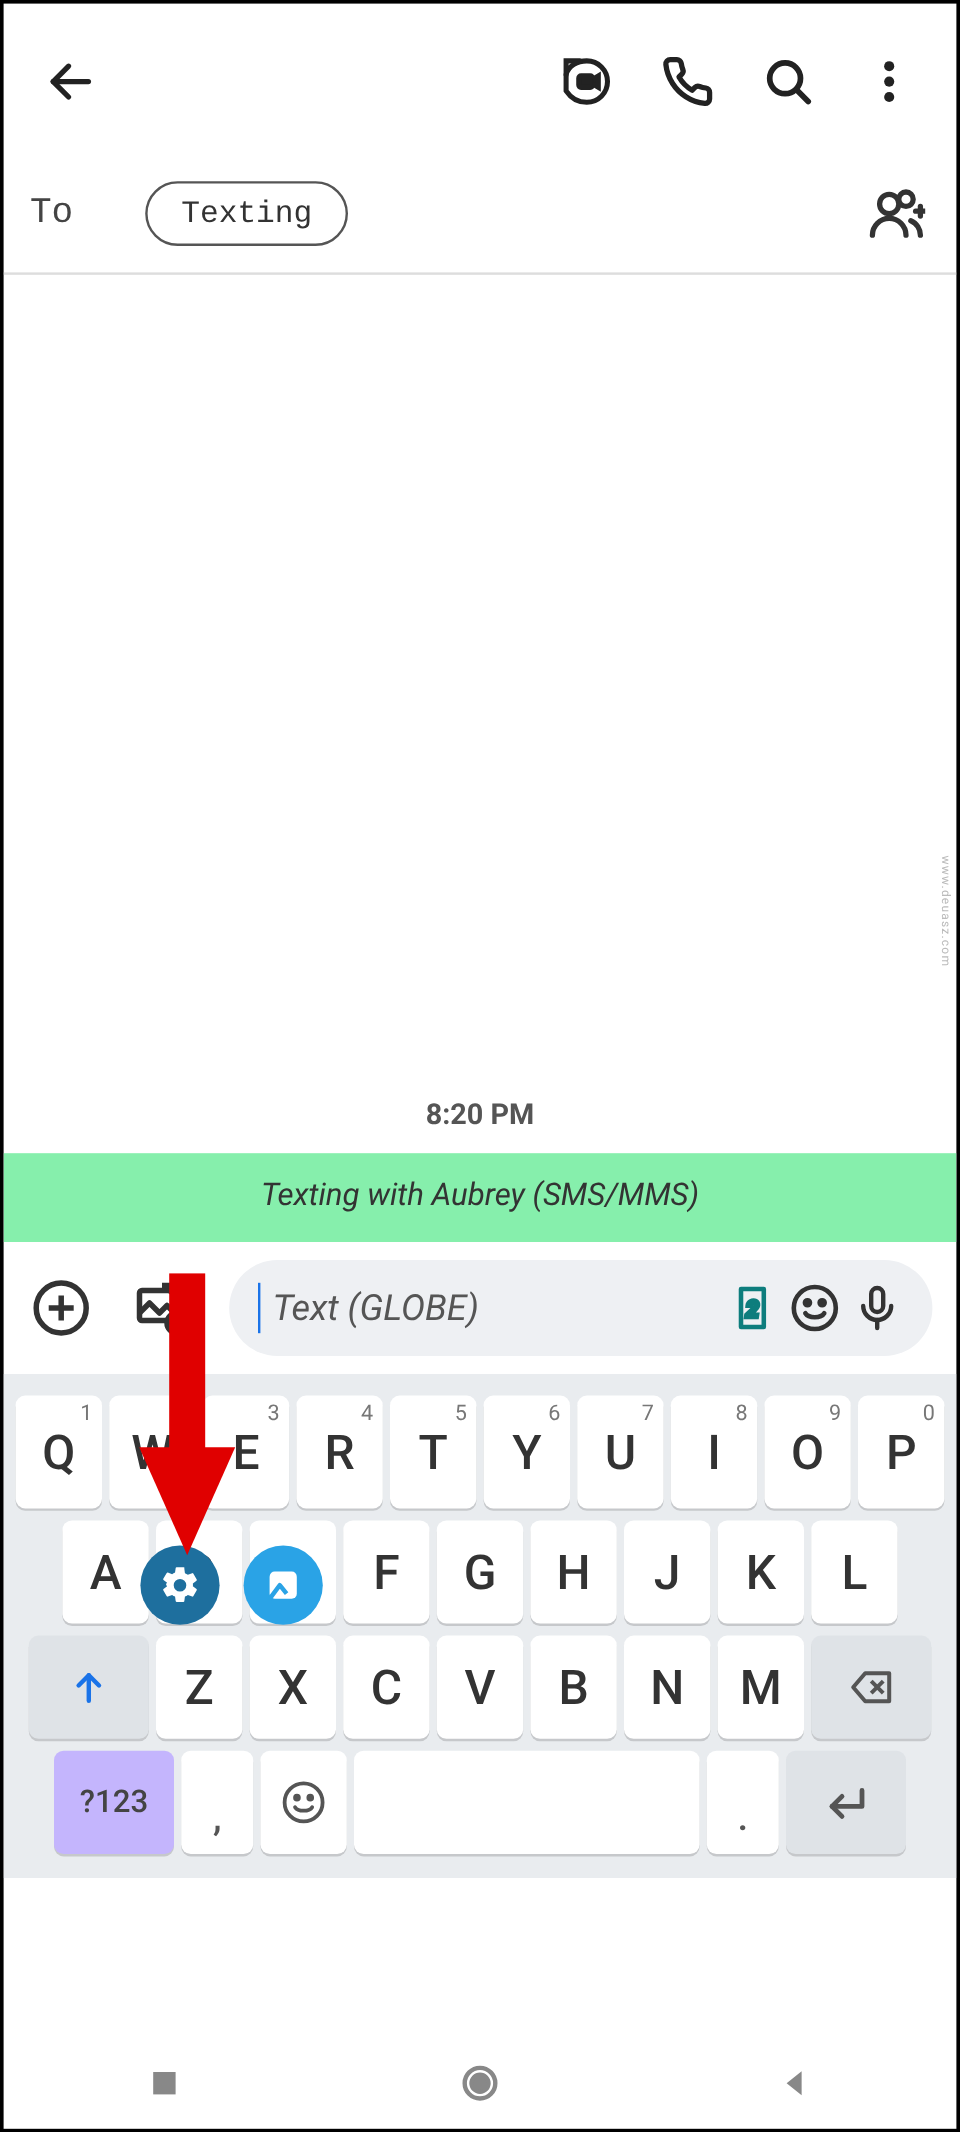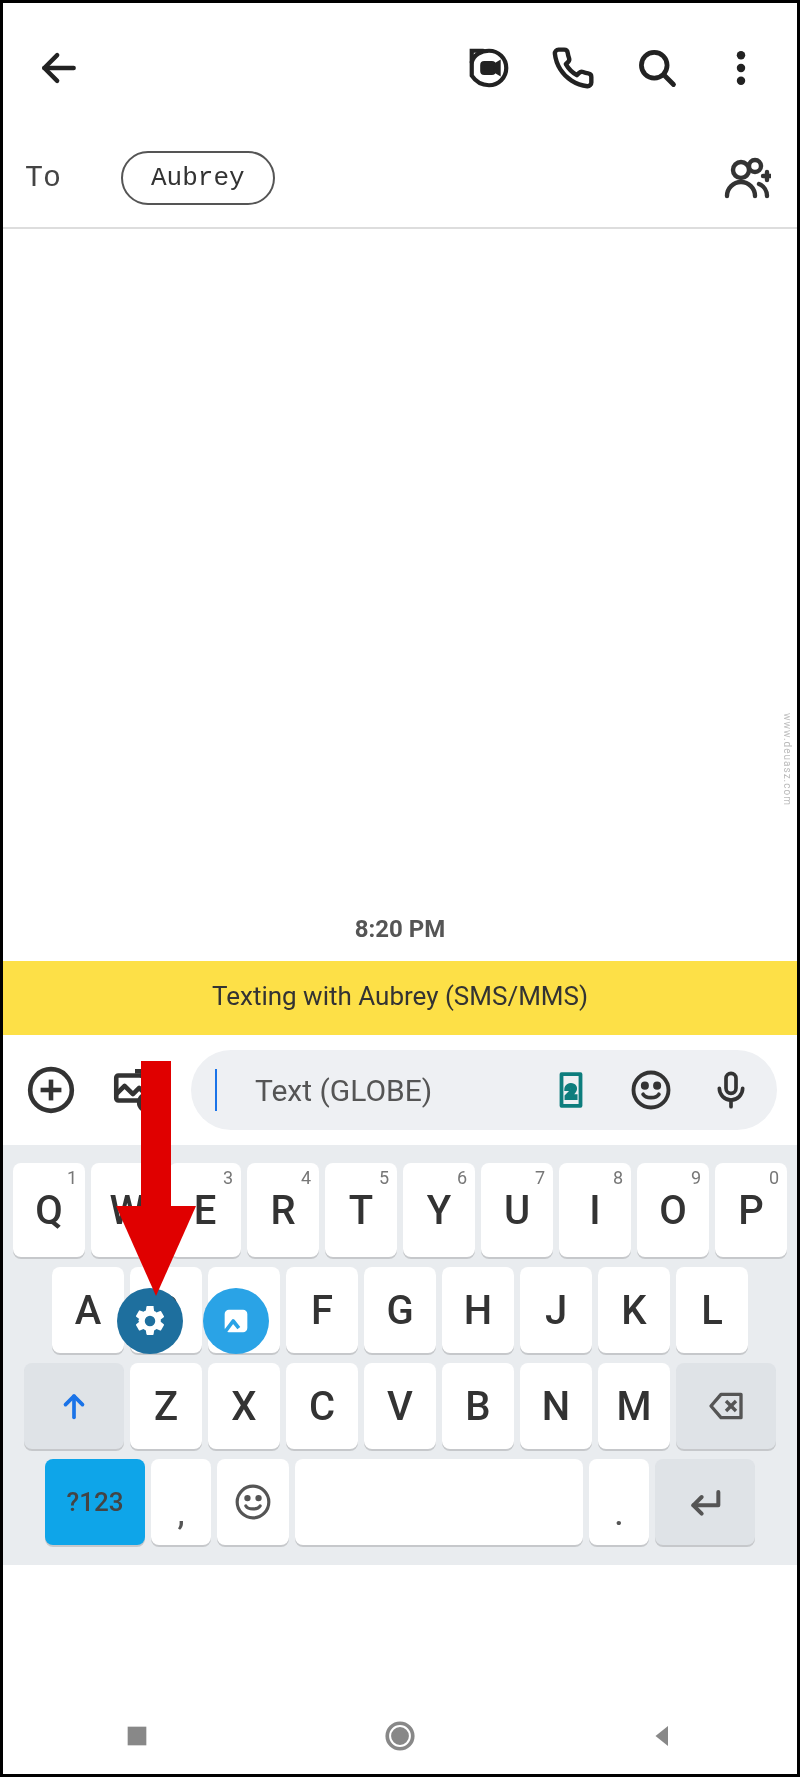--- a/index.html
+++ b/index.html
@@ -18,42 +18,42 @@
   .chip { border: 2px solid #555; border-radius: 32px; padding: 10px 28px; font-size: 26px; color: #333; }
   .torow .spacer { flex: 1; }
   .torow .addp { width: 56px; height: 56px; display:flex; align-items:center; justify-content:center; cursor:pointer; }
 
   .div { height: 2px; background: #ddd; margin-top: 4px; }
 
   
   .conv { height: 680px; }
 
   .ts { text-align: center; font-size: 24px; color: #555; font-weight: 700; padding: 6px 0 18px; }
-  .banner { background: #fde047; text-align: center; font-size: 26px; color: #333; padding: 20px 0 24px; }
+  .banner { background: #86efac; text-align: center; font-size: 26px; color: #333; padding: 20px 0 24px; font-style: italic; }
 
   
   .compose { display:flex; align-items:center; height: 110px; padding: 0 20px; gap: 28px; }
   .compose .circ { width:56px; height:56px; display:flex; align-items:center; justify-content:center; cursor:pointer; }
-  .compose-input { flex:1; height: 80px; background:#eef0f3; border-radius:40px; display:flex; align-items:center; padding:0 24px; gap:36px; }
+  .compose-input { flex:1; height: 80px; background:#eef0f3; border-radius:40px; display:flex; align-items:center; padding:0 24px; gap:8px;font-style:italic; }
   .compose-input .ph { font-size: 30px; color:#555; flex:1; }
   .compose-input .cursor { border-left: 2px solid #1a73e8; height: 42px; margin-right:2px; }
   .compose-input .icn { width:44px; height:44px; display:flex; align-items:center; justify-content:center; cursor:pointer; }
 
   
   .kbd { background:#e9ecef; padding: 18px 6px 10px; }
   .krow { display:flex; gap:6px; margin-bottom:10px; justify-content:center; }
   .key { background:#fff; border-radius:8px; box-shadow:0 2px 0 rgba(0,0,0,0.15); position:relative; display:flex; align-items:center; justify-content:center; font-size:40px; color:#333; font-weight:500; cursor:pointer; }
   .key .sup { position:absolute; top:4px; right:8px; font-size:18px; color:#777; font-weight:400; }
   .r1 .key { width:72px; height:94px; }
   .r2 { padding: 0 36px; }
   .r2 .key { width:72px; height:86px; }
   .r3 .key { width:72px; height:86px; }
   .r3 .shift, .r3 .bksp { width:100px; background:#dfe3e7; }
   .r4 .key { height:86px; }
-  .r4 .sym { width:100px; background:#0ea5e9; font-size:26px; color:#444; }
+  .r4 .sym { width:100px; background:#c4b5fd; font-size:26px; color:#444; }
   .r4 .comma { width:60px; font-size:32px; color:#555; align-items:flex-end; padding-bottom:12px; }
   .r4 .emoji { width:72px; }
   .r4 .space { width:288px; }
   .r4 .dot { width:60px; font-size:32px; color:#555; align-items:flex-end; padding-bottom:12px; }
   .r4 .enter { width:100px; background:#dfe3e7; }
 
   .settings-badge { position:absolute; left:114px; top:1285px; width:66px; height:66px; border-radius:50%; background:#1e6f9e; display:flex; align-items:center; justify-content:center; z-index:5; cursor:pointer; }
   .bubble-badge { position:absolute; left:200px; top:1285px; width:66px; height:66px; border-radius:50%; background:#2aa3e6; display:flex; align-items:center; justify-content:center; z-index:5; cursor:pointer; }
 
   
@@ -100,21 +100,21 @@
     <svg width="44" height="44" viewBox="0 0 24 24" fill="#222">
         <circle cx="12" cy="5" r="2.3"></circle>
         <circle cx="12" cy="12" r="2.3"></circle>
         <circle cx="12" cy="19" r="2.3"></circle>
       </svg>
   </div>
 </div>
 
 <div class="torow">
   <div class="to-label">To</div>
-  <div class="chip">Aubrey</div>
+  <div class="chip">Texting</div>
   <div class="spacer"></div>
   <div class="addp">
     <svg width="48" height="48" viewBox="0 0 24 24" fill="none" stroke="#333" stroke-width="2.2" stroke-linecap="round" stroke-linejoin="round">
         <circle cx="9" cy="8" r="4"></circle>
         <path d="M2 21c0-3.87 3.13-7 7-7s7 3.13 7 7"></path>
         <circle cx="16" cy="6" r="3" fill="none"></circle>
         <path d="M22 21c0-2.5-1.5-5-4-6"></path>
         <line x1="20" y1="11" x2="24" y2="11"></line>
         <line x1="22" y1="9" x2="22" y2="13"></line>
       </svg>

